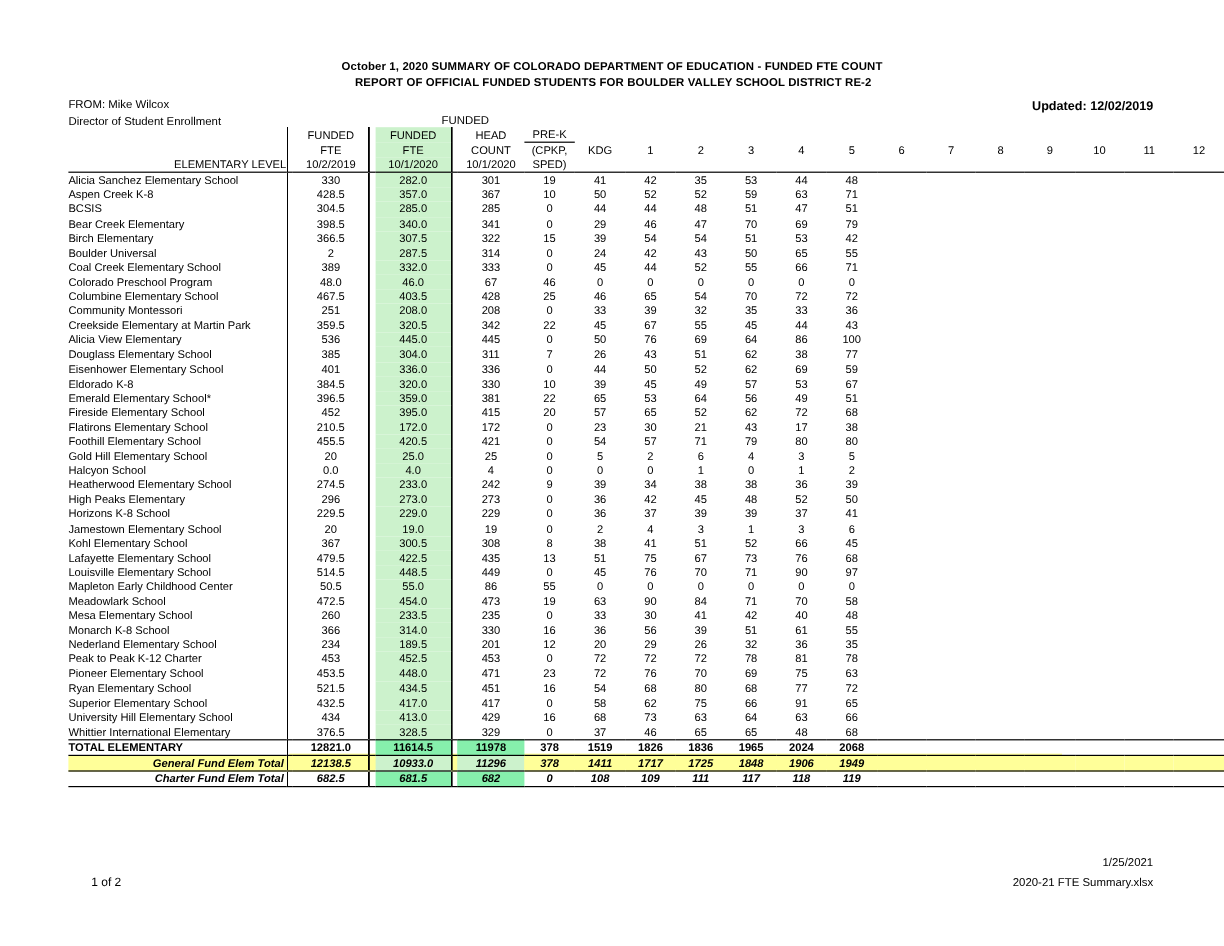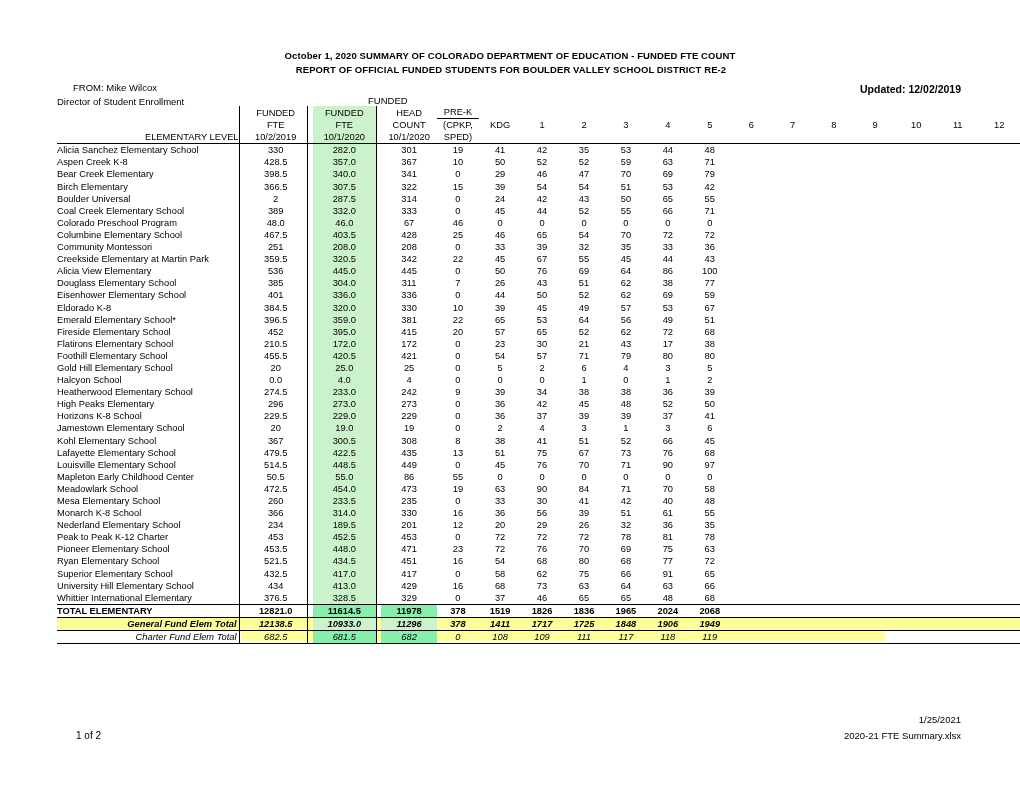--- a/index.html
+++ b/index.html
@@ -11,21 +11,21 @@
     position:relative;
     overflow:hidden;
   }
   .page{position:absolute;left:0;top:0;width:1020px;height:788px;}
 
   
   .title-block{position:absolute;left:0;top:49px;width:1020px;text-align:center;}
   .title-line{font-size:9.5px;font-weight:bold;letter-spacing:0.1px;line-height:14px;}
   .title-line.l2{padding-left:2px;}
 
-  .from-line{position:absolute;left:73px;top:81px;font-size:9.5px;line-height:13px;}
+  .from-line{position:absolute;left:57px;top:81px;font-size:9.5px;line-height:13px;}
   .from-line2{position:absolute;left:57px;top:95px;font-size:9.5px;line-height:13px;}
   .updated{position:absolute;right:59px;top:83px;font-size:10.5px;font-weight:bold;}
 
   .funded-top{position:absolute;left:368px;top:95px;font-size:9.5px;}
 
   
   table.fte{
     position:absolute;left:57px;top:106px;
     border-collapse:collapse;
     font-size:9.3px;
@@ -59,21 +59,21 @@
   .vsep-l{box-shadow:inset 2px 0 0 -1px #000, inset 4px 0 0 -3px #000;}
   .sepcell{width:5px;padding:0;}
   col.c-sep{width:6px;}
 
   .green{background:#ccf2cc;font-weight:bold;}
 
   tr.head-sep td{border-bottom:1.4px solid #000;}
 
   tr.total td{font-weight:bold;border-top:1.4px solid #000;border-bottom:1px solid #000;}
   tr.gf td{background:#ffff99;font-style:italic;font-weight:bold;border-bottom:1px solid #000;}
-  tr.cf td{font-style:italic;font-weight:normal;border-bottom:1.6px solid #000;}
+  tr.cf td{font-style:italic;font-weight:bold;border-bottom:1.6px solid #000;}
   tr.gf td.num, tr.cf td.num{}
   tr.gf td.lbl, tr.cf td.lbl{text-align:right;padding-right:2px;}
 
   tr.total td.green, tr.gf td.green, tr.cf td.green{background:#86efac;}
   tr.gf td.green{background:#ccf2cc;}
 
   
   .yellowband{position:absolute;left:241px;top:628px;width:644px;height:13px;background:#ffff99;z-index:0;}
 
   
@@ -210,20 +210,43 @@
           <td class="num">71</td>
           <td class="num"></td>
           <td class="num"></td>
           <td class="num"></td>
           <td class="num"></td>
           <td class="num"></td>
           <td class="num"></td>
           <td class="num"></td>
         </tr>
         <tr>
+          <td class="name">BCSIS</td>
+          <td class="sepcell vsep-l"></td>
+          <td class="num">304.5</td>
+          <td class="sepcell vsep-l"></td>
+          <td class="num green">285.0</td>
+          <td class="sepcell vsep-l"></td>
+          <td class="num">285</td>
+          <td class="num">0</td>
+          <td class="num">44</td>
+          <td class="num">44</td>
+          <td class="num">48</td>
+          <td class="num">51</td>
+          <td class="num">47</td>
+          <td class="num">51</td>
+          <td class="num"></td>
+          <td class="num"></td>
+          <td class="num"></td>
+          <td class="num"></td>
+          <td class="num"></td>
+          <td class="num"></td>
+          <td class="num"></td>
+        </tr>
+        <tr>
           <td class="name">Bear Creek Elementary</td>
           <td class="sepcell vsep-l"></td>
           <td class="num">398.5</td>
           <td class="sepcell vsep-l"></td>
           <td class="num green">340.0</td>
           <td class="sepcell vsep-l"></td>
           <td class="num">341</td>
           <td class="num">0</td>
           <td class="num">29</td>
           <td class="num">46</td>

